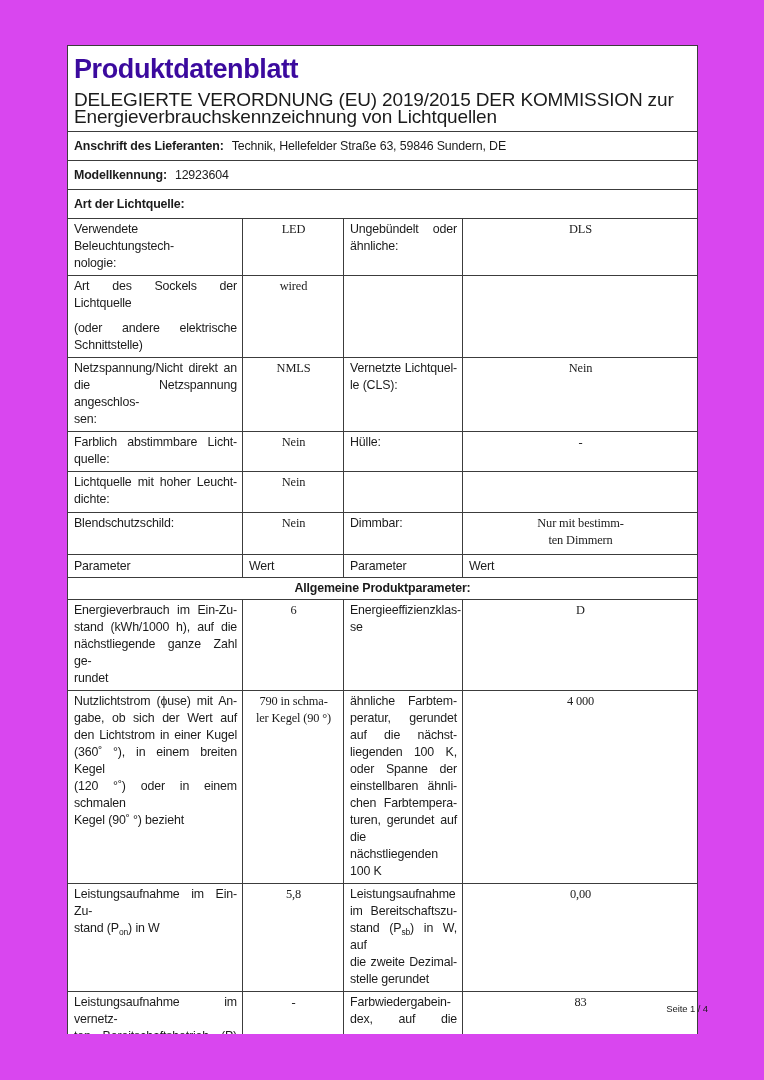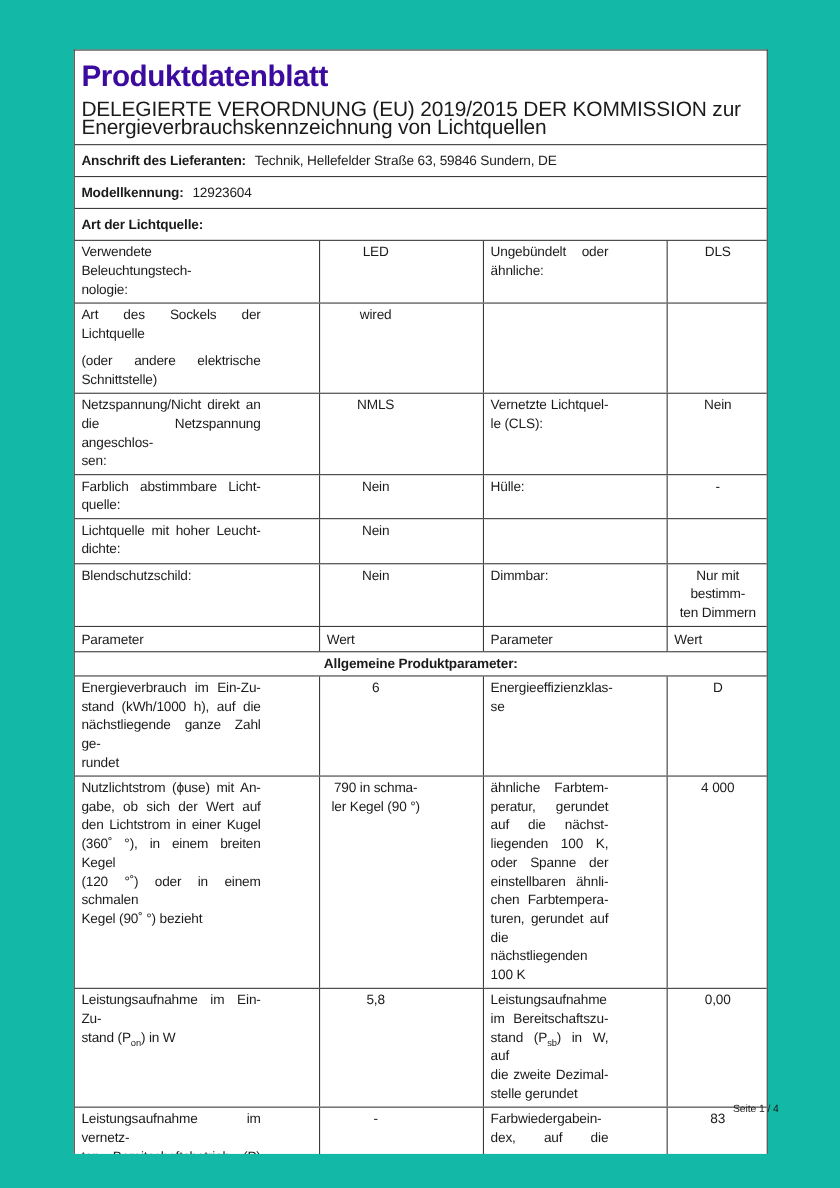--- a/index.html
+++ b/index.html
@@ -3,21 +3,21 @@
 <meta charset="utf-8">
 <style>
   :root{
     --bc:#3c3c3c;
     --ink:#1b1b1b;
     --accent:#3b0a9e;
   }
   *{margin:0;padding:0;box-sizing:border-box;}
   html,body{background:#fff;}
   .sheet{
-    position:relative;width:764px;height:1080px;background:#14b8a6;
+    position:relative;width:764px;height:1080px;background:#d946ef;
     font-family:"Liberation Sans","DejaVu Sans",sans-serif;
     color:var(--ink);font-size:12.4px;line-height:17px;letter-spacing:-0.15px;
     overflow:hidden;
   }
   .doc{
     position:absolute;left:67px;top:45px;width:631px;
     border:1.5px solid var(--bc);border-bottom:none;background:#fff;
   }
   .doc>*+*{border-top:1.5px solid var(--bc);}
   
@@ -27,24 +27,24 @@
     letter-spacing:-0.4px;
   }
   .subtitle{margin-top:6px;font-size:19px;}
   
   .hrow{min-height:29px;padding:6px 6px 5px 6px;}
   .hrow .b{font-weight:700;}
   .hrow .v{margin-left:8px;}
   
   .sec{text-align:center;font-weight:700;min-height:21px;padding:2px 4px;}
   
-  .gr{display:grid;grid-template-columns:174px 101px 119px 1fr;gap:48px;}
+  .gr{display:grid;grid-template-columns:174px 101px 119px 1fr;}
   .gr>.c+.c{border-left:1.5px solid var(--bc);}
   .c{padding:2px 5px 3px 6px;}
-  .val{text-align:center;}
+  .val{text-align:center;font-family:Liberation Serif, serif;}
   .head .c{padding:3px 5px 2px 6px;}
   
   .ln{text-align:justify;text-align-last:justify;}
   .ln:last-child{text-align-last:left;}
   .ln:empty{height:8px;}
   .val .ln{text-align:center;text-align-last:center;}
   .plain .ln{text-align:left;text-align-last:auto;}
   .jall .ln:last-child{text-align-last:justify;}
   sub{font-size:8.5px;line-height:1;}
   

